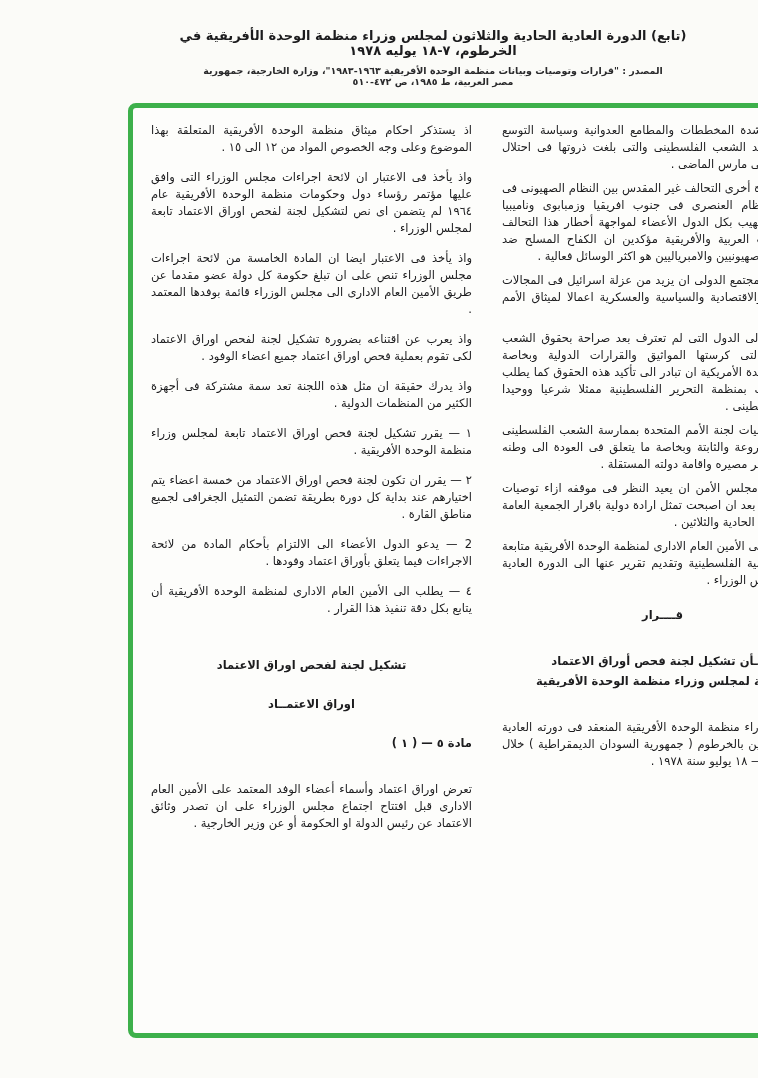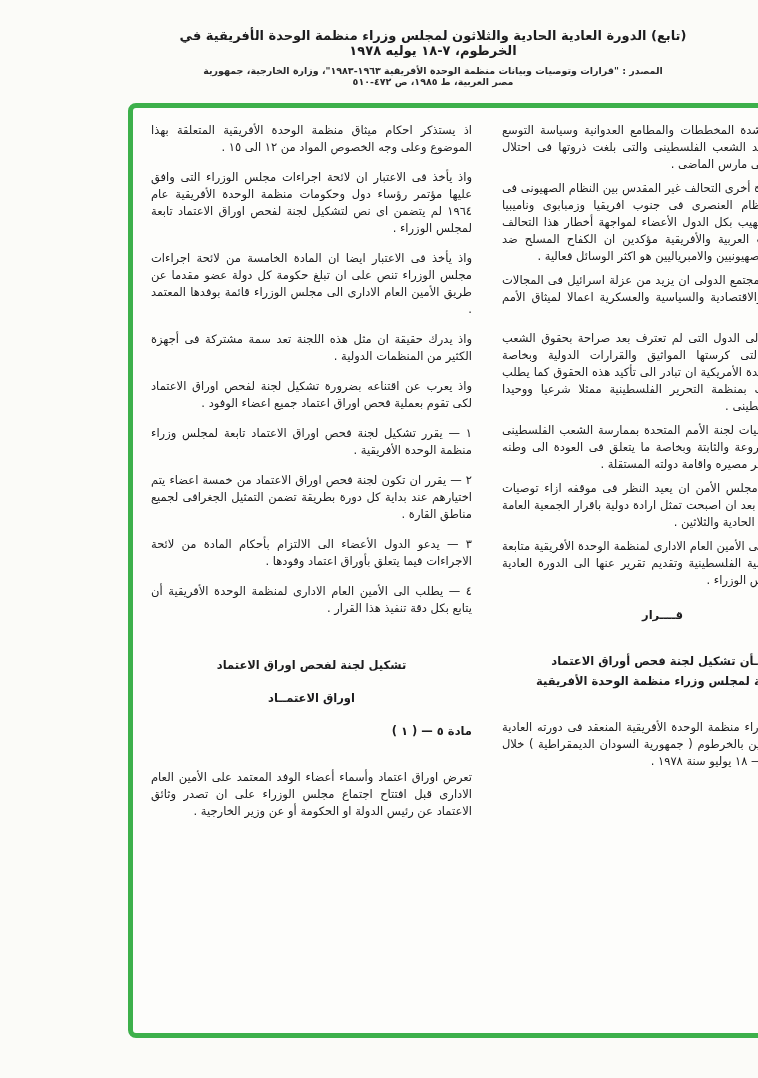--- a/index.html
+++ b/index.html
@@ -80,21 +80,21 @@
     text-align: right;
   }
   .latin {
     direction: ltr;
     text-align: left;
     font-family: "DejaVu Serif", serif;
     font-size: 13px;
     letter-spacing: 0.3px;
   }
   .mt-xl { margin-top: 40px; }
-  .mt-lg { margin-top: 16px; }
+  .mt-lg { margin-top: 22px; }
   .mt-md { margin-top: 18px; }
   .mt-sm { margin-top: 29px; }
   .tight { margin-bottom: 3px; }
   
   .page-number {
     position: absolute;
     bottom: 14px;
     left: 0;
     right: 0;
     text-align: center;
@@ -127,25 +127,25 @@
         <p class="para h-center mt-md">قــــرار</p>
         <p class="para h-center tight mt-sm">بشـأن تشكيل لجنة فحص أوراق الاعتماد</p>
         <p class="para h-center">التابعة لمجلس وزراء منظمة الوحدة الأفريقية</p>
         <p class="para mt-sm">أن مجلس وزراء منظمة الوحدة الأفريقية المنعقد فى دورته العادية الحادية والثلاثين بالخرطوم ( جمهورية السودان الديمقراطية ) خلال الفترة من ٧ — ١٨ يوليو سنة ١٩٧٨ .</p>
       </div>
 
       <div class="col col-left">
         <p class="para">اذ يستذكر احكام ميثاق منظمة الوحدة الأفريقية المتعلقة بهذا الموضوع وعلى وجه الخصوص المواد من ١٢ الى ١٥ .</p>
         <p class="para">واذ يأخذ فى الاعتبار ان لائحة اجراءات مجلس الوزراء التى وافق عليها مؤتمر رؤساء دول وحكومات منظمة الوحدة الأفريقية عام ١٩٦٤ لم يتضمن اى نص لتشكيل لجنة لفحص اوراق الاعتماد تابعة لمجلس الوزراء .</p>
         <p class="para">واذ يأخذ فى الاعتبار ايضا ان المادة الخامسة من لائحة اجراءات مجلس الوزراء تنص على ان تبلغ حكومة كل دولة عضو مقدما عن طريق الأمين العام الادارى الى مجلس الوزراء قائمة بوفدها المعتمد .</p>
+        <p class="para">واذ يعرب عن اقتناعه بضرورة تشكيل لجنة لفحص اوراق الاعتماد لكى تقوم بعملية فحص اوراق اعتماد جميع اعضاء الوفود .</p>
         <p class="para">واذ يدرك حقيقة ان مثل هذه اللجنة تعد سمة مشتركة فى أجهزة الكثير من المنظمات الدولية .</p>
-        <p class="para">واذ يعرب عن اقتناعه بضرورة تشكيل لجنة لفحص اوراق الاعتماد لكى تقوم بعملية فحص اوراق اعتماد جميع اعضاء الوفود .</p>
         <p class="para">١ — يقرر تشكيل لجنة فحص اوراق الاعتماد تابعة لمجلس وزراء منظمة الوحدة الأفريقية .</p>
         <p class="para">٢ — يقرر ان تكون لجنة فحص اوراق الاعتماد من خمسة اعضاء يتم اختيارهم عند بداية كل دورة بطريقة تضمن التمثيل الجغرافى لجميع مناطق القارة .</p>
-        <p class="para">٣ — يدعو الدول الأعضاء الى الالتزام بأحكام المادة من لائحة الاجراءات فيما يتعلق بأوراق اعتماد وفودها .</p>
+        <p class="para">2 — يدعو الدول الأعضاء الى الالتزام بأحكام المادة من لائحة الاجراءات فيما يتعلق بأوراق اعتماد وفودها .</p>
         <p class="para">٤ — يطلب الى الأمين العام الادارى لمنظمة الوحدة الأفريقية أن يتابع بكل دقة تنفيذ هذا القرار .</p>
         <p class="para h-center mt-xl">تشكيل لجنة لفحص اوراق الاعتماد</p>
         <p class="para h-center mt-lg">اوراق الاعتمــاد</p>
         <p class="para h-right mt-lg">مادة ٥ — ( ١ )</p>
         <p class="para mt-sm">تعرض اوراق اعتماد وأسماء أعضاء الوفد المعتمد على الأمين العام الادارى قبل افتتاح اجتماع مجلس الوزراء على ان تصدر وثائق الاعتماد عن رئيس الدولة او الحكومة أو عن وزير الخارجية .</p>
       </div>
 
     </div>
   </div>
 

